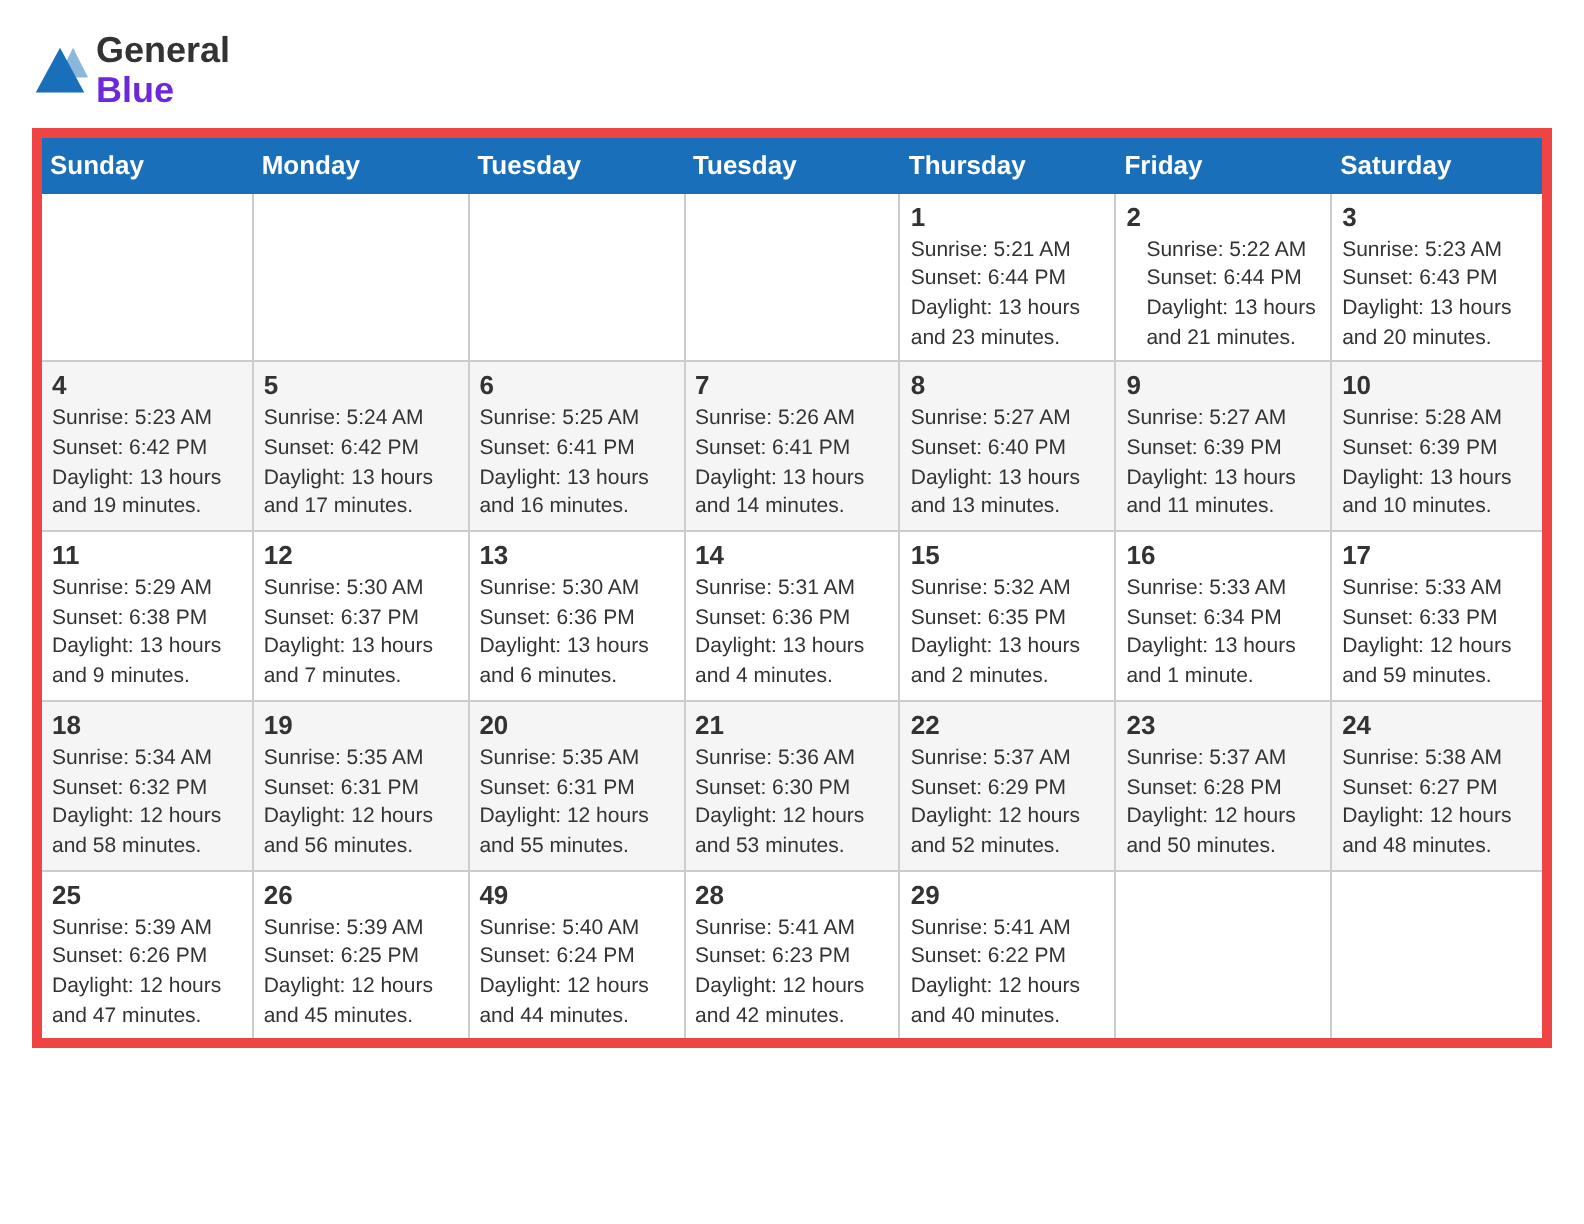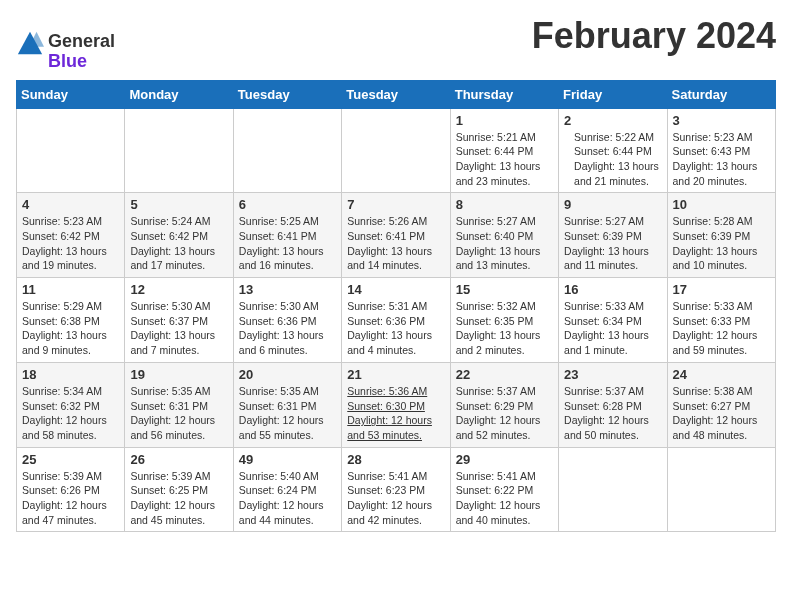--- a/index.html
+++ b/index.html
@@ -18,21 +18,20 @@
     }
     .logo {
       display: flex;
       align-items: center;
       gap: 4px;
     }
     .logo-text {
       font-size: 18px;
       font-weight: bold;
       line-height: 1.1;
-      margin-top: 16px;
     }
     .logo-general { color: #333; }
     .logo-blue { color: #6d28d9; }
     .logo-icon {
       width: 28px;
       height: 28px;
     }
     .title-section {
       text-align: right;
     }
@@ -43,21 +42,21 @@
       line-height: 1.1;
     }
     .location-title {
       font-size: 16px;
       color: #333;
       font-weight: bold;
     }
     .calendar-table {
       width: 100%;
       border-collapse: collapse;
-      border: 1px solid #ef4444;
+      border: 5px solid #ef4444;
     }
     .calendar-table th {
       background-color: #1a6fba;
       color: white;
       font-size: 13px;
       font-weight: bold;
       padding: 6px 4px;
       text-align: left;
       border: 1px solid #1a6fba;
     }
@@ -97,21 +96,20 @@
     <svg class="logo-icon" viewBox="0 0 30 30">
       <polygon points="15,2 28,26 2,26" fill="#1a6fba"></polygon>
       <polygon points="22,2 30,18 14,18" fill="#1a6fba" opacity="0.5"></polygon>
     </svg>
     <div class="logo-text">
       <span class="logo-general">General</span><br>
       <span class="logo-blue">Blue</span>
     </div>
   </div>
   <div class="title-section">
-    <div class="month-title">February 2024</div>
   </div>
 </div>
 
 <table class="calendar-table">
   <thead>
     <tr>
       <th>Sunday</th>
       <th>Monday</th>
       <th>Tuesday</th>
       <th>Tuesday</th>
@@ -267,21 +265,21 @@
         </td>
         <td>
           <span class="day-number">20</span>
           <div class="day-info" style="white-space: pre-line;">Sunrise: 5:35 AM
 Sunset: 6:31 PM
 Daylight: 12 hours
 and 55 minutes.</div>
         </td>
         <td>
           <span class="day-number">21</span>
-          <div class="day-info" style="white-space: pre-line; text-decoration: underline;">Sunrise: 5:36 AM
+          <div class="day-info" style="white-space: pre-line;">Sunrise: 5:36 AM
 Sunset: 6:30 PM
 Daylight: 12 hours
 and 53 minutes.</div>
         </td>
         <td>
           <span class="day-number">22</span>
           <div class="day-info" style="white-space: pre-line;">Sunrise: 5:37 AM
 Sunset: 6:29 PM
 Daylight: 12 hours
 and 52 minutes.</div>

